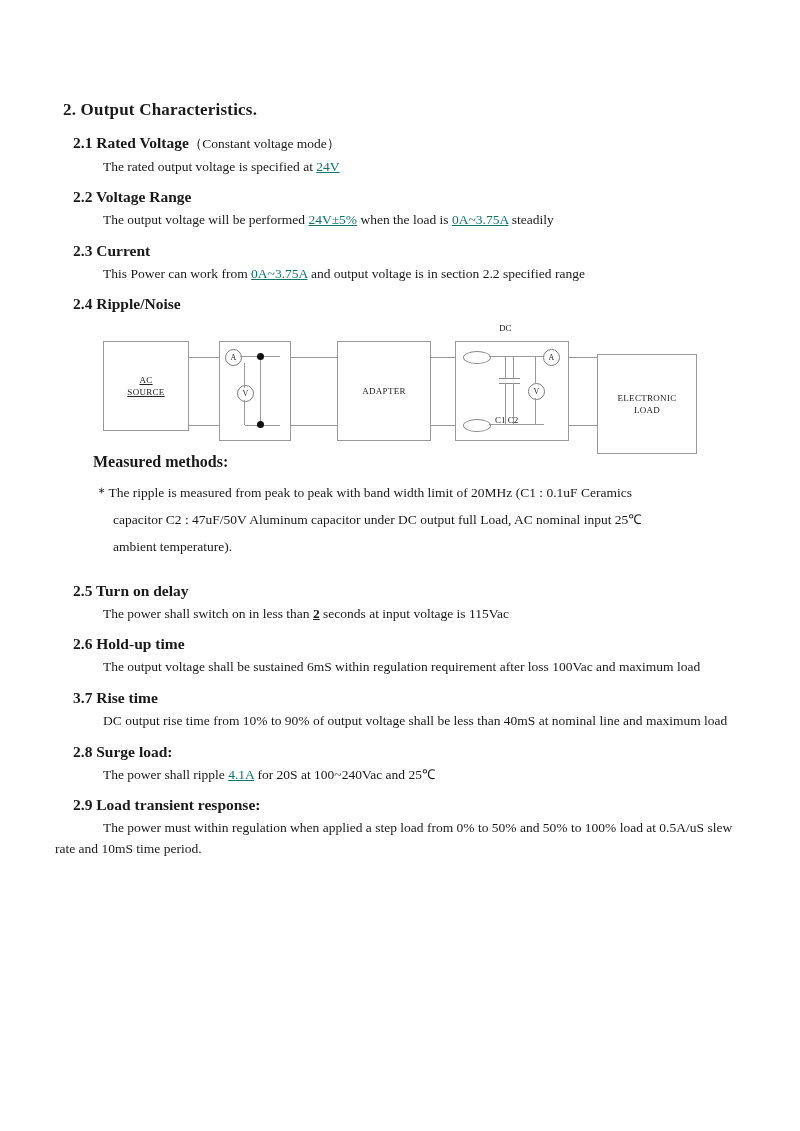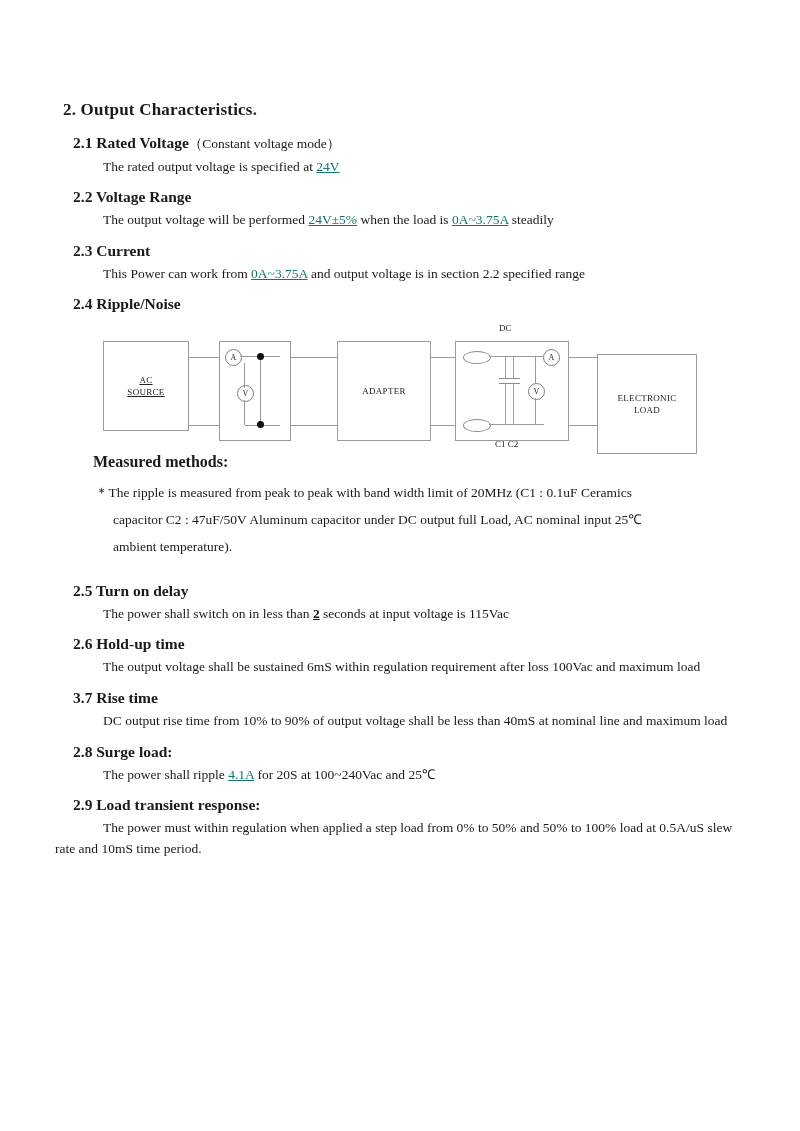--- a/index.html
+++ b/index.html
@@ -237,21 +237,21 @@
         <div class="capplate" style="left:404px; top:55px; width:13px;"></div>
         <div class="capplate" style="left:396px; top:60px; width:13px;"></div>
         <div class="capplate" style="left:404px; top:60px; width:13px;"></div>
         <div class="wire v" style="left:402px; top:60px; height:41px;"></div>
         <div class="wire v" style="left:410px; top:60px; height:41px;"></div>
         <div class="meter" style="left:425px; top:60px;">
             <span>V</span>
           </div>
         <div class="wire v" style="left:432px; top:33px; height:28px;"></div>
         <div class="wire v" style="left:432px; top:75px; height:27px;"></div>
-        <div class="caplabel" style="left:392px; top:116px;">C1 C2</div>
+        <div class="caplabel" style="left:392px; top:92px;">C1 C2</div>
         <div class="smalllabel" style="left:396px; top:0px;">DC</div>
 
         <div class="meter" style="left:440px; top:26px;">
             <span>A</span>
           </div>
 
         <div class="wire h" style="left:466px; top:34px; width:28px;"></div>
         <div class="wire h" style="left:466px; top:102px; width:28px;"></div>
 
         <div class="box" style="left:494px; top:31px; width:100px; height:100px;">

